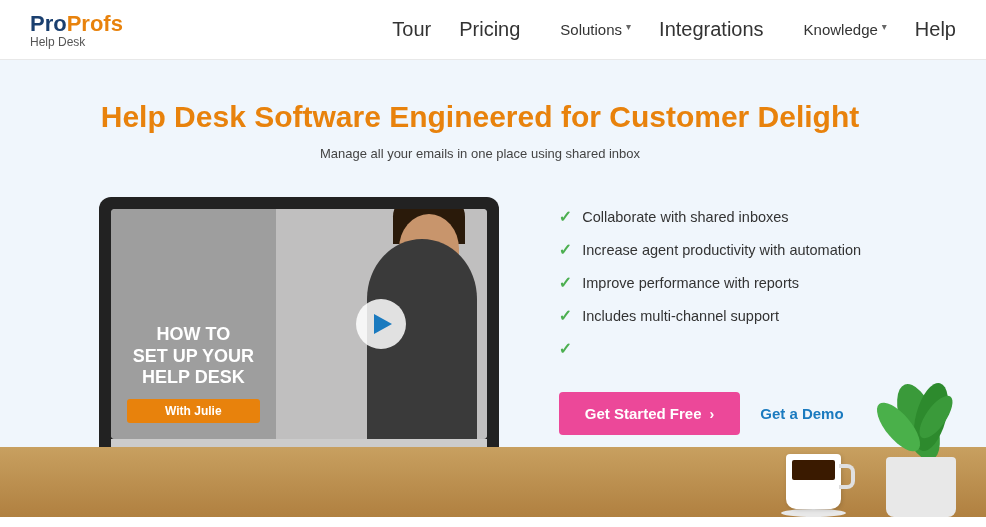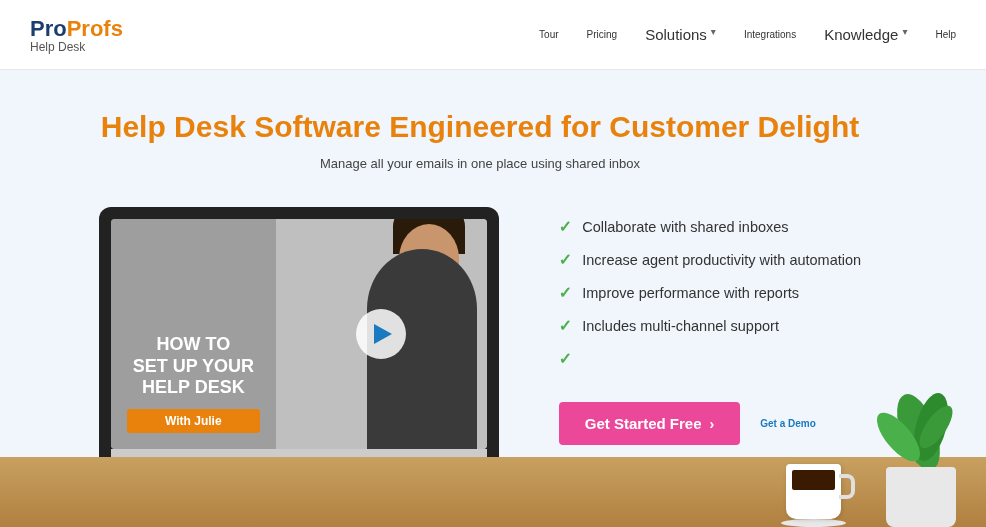--- a/index.html
+++ b/index.html
@@ -6,21 +6,21 @@
     body { font-family: 'Segoe UI', Arial, sans-serif; background: #fff; }
 
     
     .header {
       display: flex;
       align-items: center;
       justify-content: space-between;
       padding: 10px 30px;
       border-bottom: 1px solid #e8e8e8;
       background: #fff;
-      height: 70px;
+      height: 60px;
     }
     .logo-area {
       display: flex;
       flex-direction: column;
       align-items: flex-start;
     }
     .logo-text {
       font-size: 22px;
       font-weight: 700;
       letter-spacing: 0;
@@ -33,30 +33,31 @@
       margin-top: -2px;
     }
     nav {
       display: flex;
       align-items: center;
       gap: 28px;
     }
     nav a {
       text-decoration: none;
       color: #333;
-      font-size: 10px;
+      font-size: 20px;
       cursor: pointer;
     }
     .nav-dropdown {
       display: flex;
       align-items: flex-start;
       gap: 4px;
       cursor: pointer;
       color: #333;
       font-size: 15px;
+      margin-left: 12px;
     }
     .chevron {
       font-size: 10px;
       color: #666;
     }
 
     
     .hero {
       background: #f0f6fc;
       padding: 40px 86px 0 60px;
@@ -243,21 +244,21 @@
       cursor: pointer;
       display: flex;
       align-items: center;
       gap: 8px;
     }
     .btn-chevron {
       font-size: 14px;
     }
     .btn-demo {
       color: #1a7abf;
-      font-size: 10px;
+      font-size: 15px;
       font-weight: 600;
       cursor: pointer;
       text-decoration: none;
       border: none;
       background: none;
     }
 
     
     .plant-decoration {
       position: absolute;

